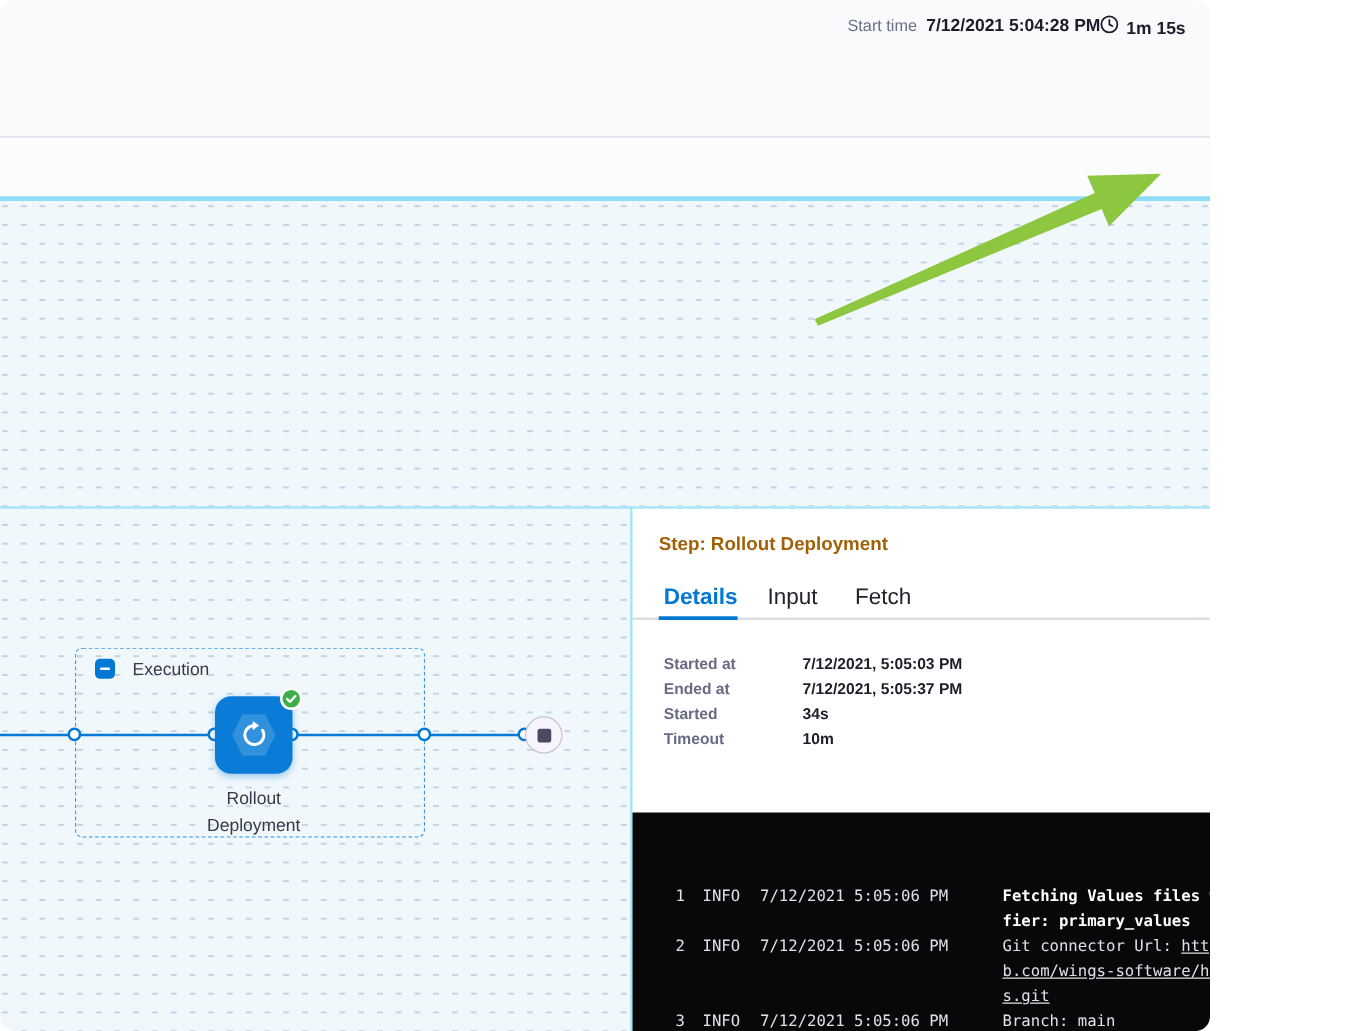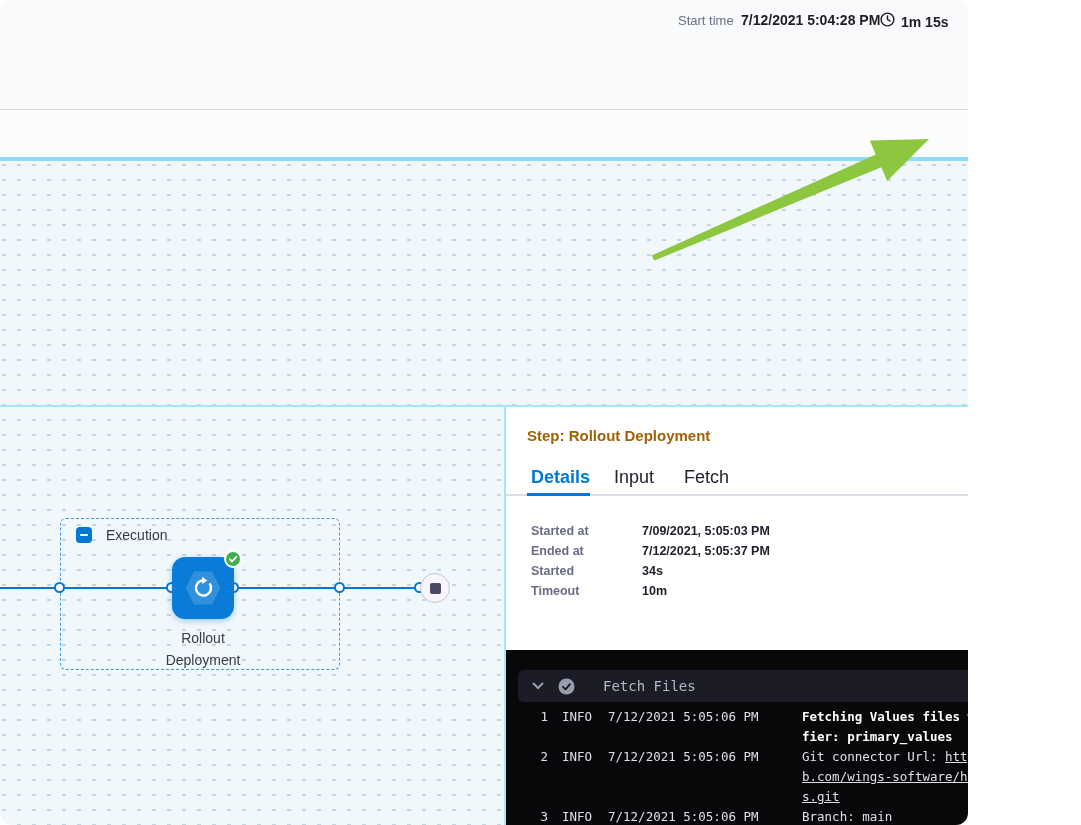--- a/index.html
+++ b/index.html
@@ -243,49 +243,38 @@
       <span class="tab active" style="left:25px;">Details</span>
       <span class="tab" style="left:108px;">Input</span>
       <span class="tab" style="left:178px;">Fetch</span>
       <span class="tab-underline"></span>
       <span class="tab-line"></span>
     </div>
 
     <div class="details-rows">
       <div class="d-row">
         <span class="d-label">Started at</span>
-        <span class="d-value">7/09/2021, 5:05:03 PM</span>
+        <span class="d-value">7/12/2021, 5:05:03 PM</span>
       </div>
       <div class="d-row">
         <span class="d-label">Ended at</span>
         <span class="d-value">7/12/2021, 5:05:37 PM</span>
       </div>
       <div class="d-row">
         <span class="d-label">Started</span>
         <span class="d-value">34s</span>
       </div>
       <div class="d-row">
         <span class="d-label">Timeout</span>
         <span class="d-value">10m</span>
       </div>
     </div>
 
 
     <div class="logs-body">
-      <div class="section-row">
-        <svg width="12" height="8" viewBox="0 0 12 8" fill="none" stroke="#9aa0ad" stroke-width="2" stroke-linecap="round">
-          <path d="M1.5 1.5 6 6l4.5-4.5"></path>
-        </svg>
-        <svg class="check-circle" viewBox="0 0 17 17">
-          <circle cx="8.5" cy="8.5" r="8" fill="#969dad"></circle>
-          <path d="M5 8.8 7.6 11.3 12 6.2" fill="none" stroke="#15151d" stroke-width="1.8" stroke-linecap="round" stroke-linejoin="round"></path>
-        </svg>
-        <span class="section-name">Fetch Files</span>
-        <span class="section-duration">1s</span>
-      </div>
 
       <div class="log-entries">
         <div class="log-entry">
           <span class="le-num">1</span>
           <span class="le-level">INFO</span>
           <span class="le-time">7/12/2021 5:05:06 PM</span>
           <span class="le-msg bold">Fetching Values files with identifier: primary_values</span>
         </div>
         <div class="log-entry">
           <span class="le-num">2</span>

